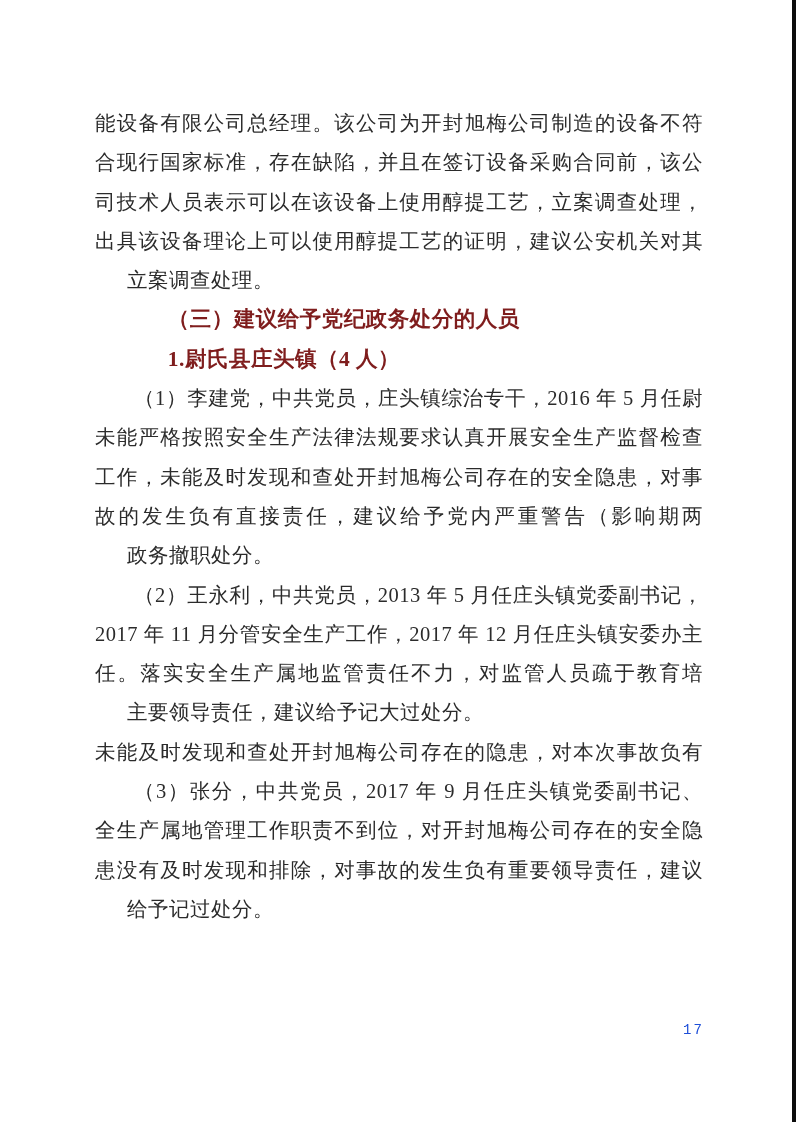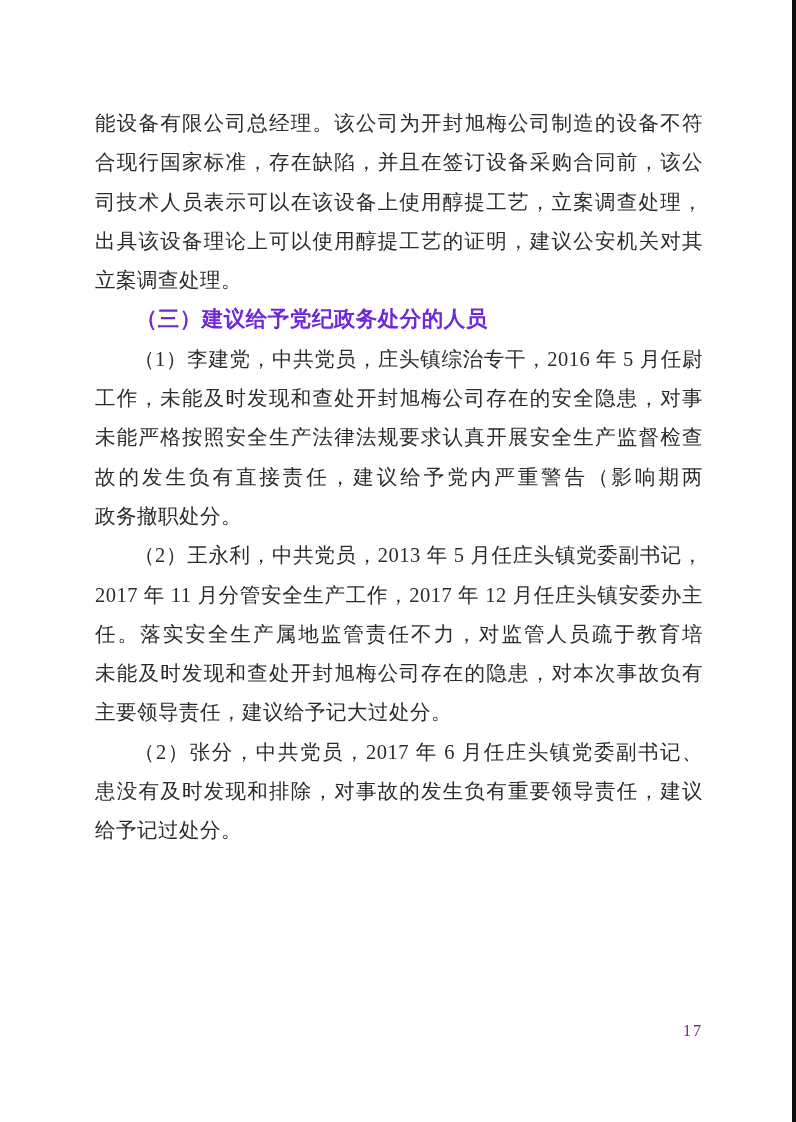--- a/index.html
+++ b/index.html
@@ -27,68 +27,71 @@
     height: 39.3px;
     color: #2b2b2b;
     text-align: justify;
     text-align-last: justify;
     overflow: hidden;
     letter-spacing: 0.5px;
   }
   .line.last {
     text-align: left;
     text-align-last: left;
+    margin-left: 32px;
   }
   .line.bold {
     font-weight: bold;
-    color: #6d28d9;
+    color: #7f1d1d;
     text-align: center;
     text-align-last: left;
     font-size: 21.5px;
   }
   .line.indent {
     text-indent: 1.9em;
   }
   .page-number {
     position: absolute;
     left: 683px;
     top: 1022px;
-    font-size: 16px;
-    color: #701a75;
+    font-size: 14px;
+    color: #1d4ed8;
     letter-spacing: 2px;
-    font-family: Liberation Serif, serif;
+    font-family: Liberation Mono, monospace;
   }
   .edge-strip {
     position: absolute;
     top: 0;
     right: 0;
     width: 4px;
     height: 100%;
   }
 </style>
 </head>
 <body>
 
 <div class="page" style="background: rgb(255, 255, 255);">
   <div class="text-block">
       <div class="line">能设备有限公司总经理。该公司为开封旭梅公司制造的设备不符</div>
       <div class="line">合现行国家标准，存在缺陷，并且在签订设备采购合同前，该公</div>
       <div class="line">司技术人员表示可以在该设备上使用醇提工艺，立案调查处理，又</div>
       <div class="line">出具该设备理论上可以使用醇提工艺的证明，建议公安机关对其</div>
       <div class="line last">立案调查处理。</div>
       <div class="line bold indent last">（三）建议给予党纪政务处分的人员</div>
+      <div class="line bold indent last">1.尉氏县庄头镇（4 人）</div>
       <div class="line indent">（1）李建党，中共党员，庄头镇综治专干，2016 年 5 月任尉</div>
+      <div class="line">未能严格按照安全生产法律法规要求认真开展安全生产监督检查</div>
       <div class="line">工作，未能及时发现和查处开封旭梅公司存在的安全隐患，对事</div>
-      <div class="line">未能严格按照安全生产法律法规要求认真开展安全生产监督检查</div>
       <div class="line">故的发生负有直接责任，建议给予党内严重警告（影响期两年）、</div>
       <div class="line last">政务撤职处分。</div>
       <div class="line indent">（2）王永利，中共党员，2013 年 5 月任庄头镇党委副书记，</div>
       <div class="line">2017 年 11 月分管安全生产工作，2017 年 12 月任庄头镇安委办主</div>
       <div class="line">任。落实安全生产属地监管责任不力，对监管人员疏于教育培训，</div>
+      <div class="line last">主要领导责任，建议给予记大过处分。</div>
       <div class="line">未能及时发现和查处开封旭梅公司存在的隐患，对本次事故负有</div>
-      <div class="line last">主要领导责任，建议给予记大过处分。</div>
-      <div class="line indent">（2）张分，中共党员，2017 年 6 月任庄头镇党委副书记、</div>
+      <div class="line indent">（3）张分，中共党员，2017 年 9 月任庄头镇党委副书记、</div>
+      <div class="line">全生产属地管理工作职责不到位，对开封旭梅公司存在的安全隐</div>
       <div class="line">患没有及时发现和排除，对事故的发生负有重要领导责任，建议</div>
       <div class="line last">给予记过处分。</div>
     </div>
   <div class="page-number">17</div>
   <div class="edge-strip" style="background: rgb(13, 13, 13);"></div>
 </div>
 
 </body></html>

